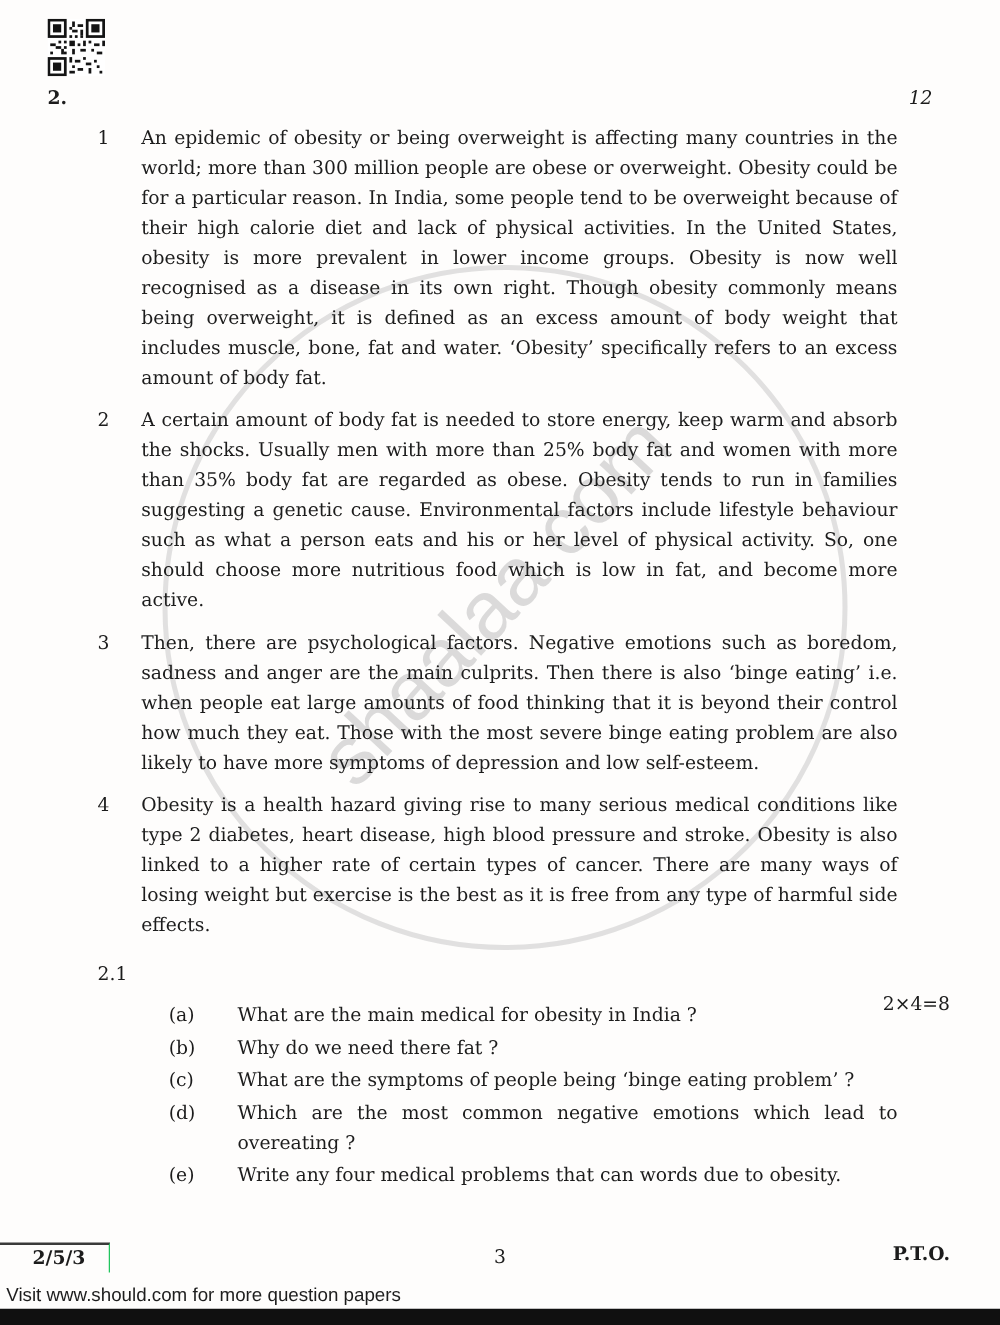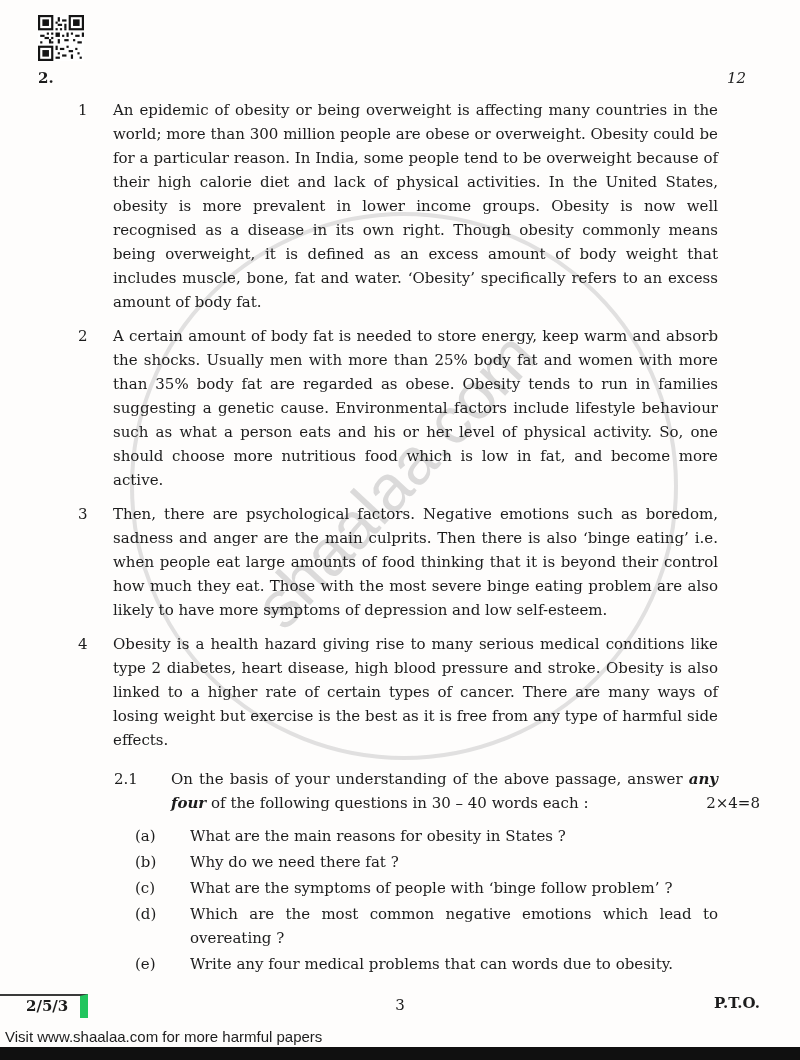--- a/index.html
+++ b/index.html
@@ -49,37 +49,37 @@
   .q-no { font-weight: 700; width: 42px; flex: none; }
   .q-intro { }
   .q-marks { margin-left: auto; font-style: italic; padding-left: 12px; padding-right: 14px; }
 
   .passage { margin-top: 8px; }
   .para { display: flex; margin: 0 42px 10px 40px; }
   .para-num { width: 35px; flex: none; }
   .para-text { flex: 1; text-align: justify; }
 
   .sub-q { position: relative; display: flex; margin: 15px 0 8px 40px; padding-right: 42px; }
-  .sub-no { width: 57px; flex: none; margin-left: 36px; }
+  .sub-no { width: 57px; flex: none; }
   .sub-text { flex: 1; text-align: justify; }
   .sub-bold { font-weight: 700; font-style: italic; }
   .sub-marks { position: absolute; right: 0; top: 24px; }
 
   .q-items { margin: 9px 42px 0 97px; }
   .q-item { display: flex; margin-bottom: 2px; }
   .q-item-label { width: 55px; flex: none; }
   .q-item-text { flex: 1; text-align: justify; }
 
   
   .footer-band { position: absolute; left: 0; right: 0; bottom: 40px; height: 26px; z-index: 2; }
   .code-box {
     position: absolute; left: 0; top: 0;
     width: 88px; height: 24px;
     border-top: 2px solid #3a3a3a;
-    border-right: 8px solid #22c55e;
+    border-right: 1px solid #22c55e;
     box-sizing: border-box;
     padding: 1px 0 0 26px;
     font-weight: 600;
   }
   .page-no { position: absolute; left: 0; right: 0; top: 2px; text-align: center; }
   .pto { position: absolute; right: 40px; top: 0; font-weight: 700; }
 
   .site-note {
     position: absolute; left: 5px; bottom: 15px;
     font-family: "Liberation Sans", sans-serif;
@@ -173,53 +173,50 @@
         <div class="para-text">Then, there are psychological factors. Negative emotions such as boredom, sadness and anger are the main culprits. Then there is also ‘binge eating’ i.e. when people eat large amounts of food thinking that it is beyond their control how much they eat. Those with the most severe binge eating problem are also likely to have more symptoms of depression and low self-esteem.</div>
       </div>
       <div class="para">
         <span class="para-num">4</span>
         <div class="para-text">Obesity is a health hazard giving rise to many serious medical conditions like type 2 diabetes, heart disease, high blood pressure and stroke. Obesity is also linked to a higher rate of certain types of cancer. There are many ways of losing weight but exercise is the best as it is free from any type of harmful side effects.</div>
       </div>
     </div>
 
     <div class="sub-q">
       <span class="sub-no">2.1</span>
-      <div class="sub-text">
-        <span>On the basis of your understanding of the above passage, answer </span><span class="sub-bold">any four</span><span> of the following questions in 30 – 40 words each :</span>
-      </div>
       <span class="sub-marks">2×4=8</span>
     </div>
 
     <div class="q-items">
       <div class="q-item">
         <span class="q-item-label">(a)</span>
-        <div class="q-item-text">What are the main reasons for obesity in States ?</div>
+        <div class="q-item-text">What are the main medical for obesity in India ?</div>
       </div>
       <div class="q-item">
         <span class="q-item-label">(b)</span>
         <div class="q-item-text">Why do we need there fat ?</div>
       </div>
       <div class="q-item">
         <span class="q-item-label">(c)</span>
-        <div class="q-item-text">What are the symptoms of people with ‘binge follow problem’ ?</div>
+        <div class="q-item-text">What are the symptoms of people being ‘binge eating problem’ ?</div>
       </div>
       <div class="q-item">
         <span class="q-item-label">(d)</span>
         <div class="q-item-text">Which are the most common negative emotions which lead to overeating ?</div>
       </div>
       <div class="q-item">
         <span class="q-item-label">(e)</span>
         <div class="q-item-text">Write any four medical problems that can words due to obesity.</div>
       </div>
     </div>
 
   </div>
 
   <div class="footer-band">
     <div class="code-box">2/5/3</div>
     <div class="page-no">3</div>
     <div class="pto">P.T.O.</div>
   </div>
 
-  <div class="site-note">Visit www.shaalaa.com for more harmful papers</div>
+  <div class="site-note">Visit www.should.com for more question papers</div>
   <div class="bottom-bar"></div>
 
 </div>
 
 </body></html>

